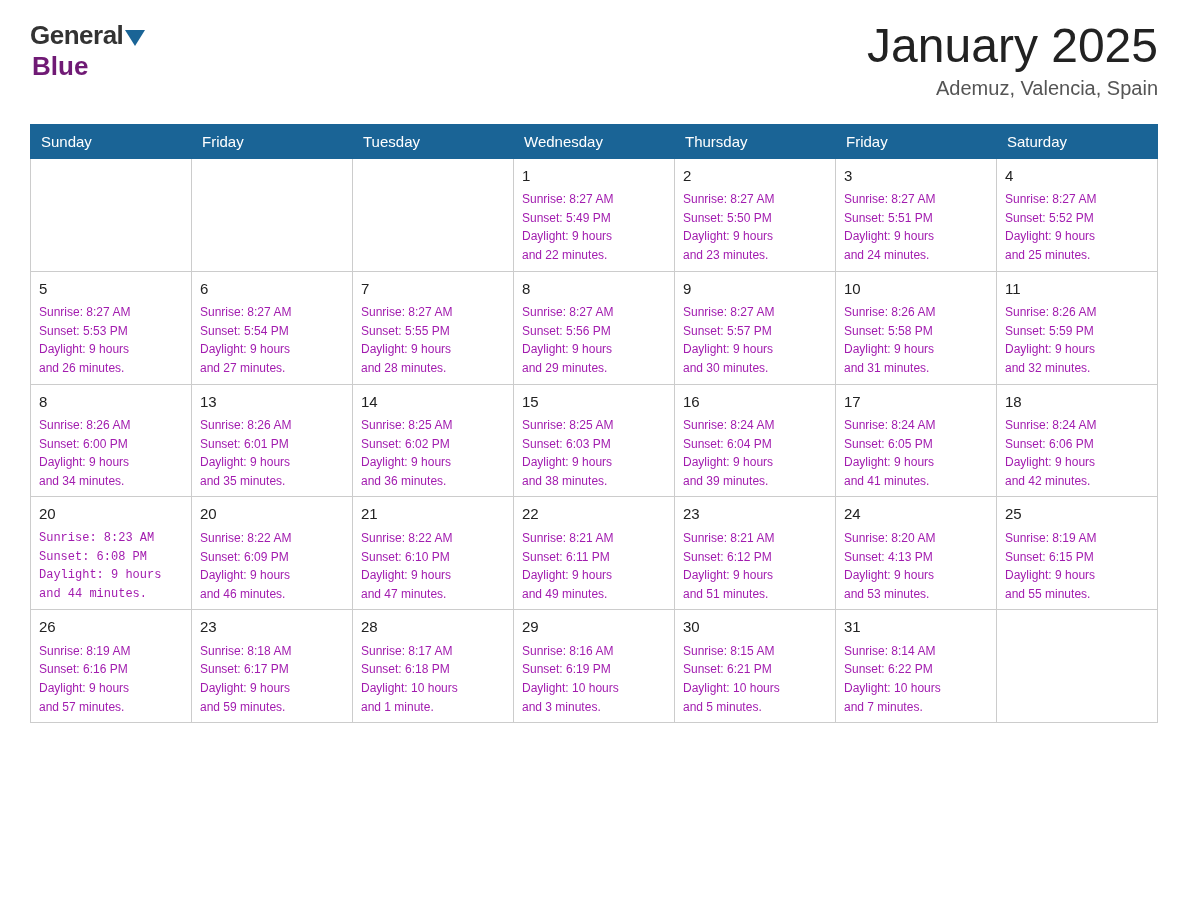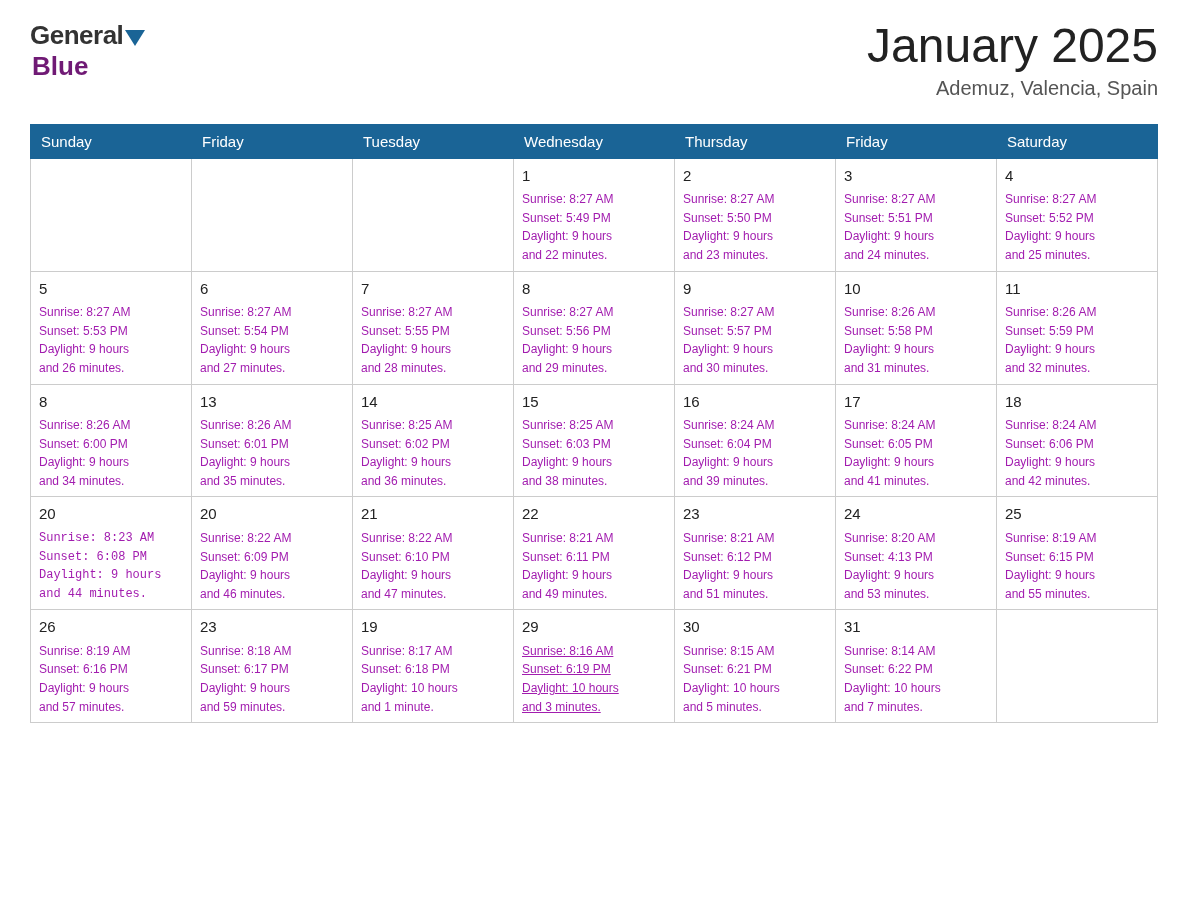--- a/index.html
+++ b/index.html
@@ -325,29 +325,29 @@
 and 57 minutes.</div>
         </td>
         <td>
           <span class="day-number">23</span>
           <div class="day-info" style="white-space: pre-line;">Sunrise: 8:18 AM
 Sunset: 6:17 PM
 Daylight: 9 hours
 and 59 minutes.</div>
         </td>
         <td>
-          <span class="day-number">19</span>
+          <span class="day-number">28</span>
           <div class="day-info" style="white-space: pre-line;">Sunrise: 8:17 AM
 Sunset: 6:18 PM
 Daylight: 10 hours
 and 1 minute.</div>
         </td>
         <td>
           <span class="day-number">29</span>
-          <div class="day-info" style="white-space: pre-line; text-decoration: underline;">Sunrise: 8:16 AM
+          <div class="day-info" style="white-space: pre-line;">Sunrise: 8:16 AM
 Sunset: 6:19 PM
 Daylight: 10 hours
 and 3 minutes.</div>
         </td>
         <td>
           <span class="day-number">30</span>
           <div class="day-info" style="white-space: pre-line;">Sunrise: 8:15 AM
 Sunset: 6:21 PM
 Daylight: 10 hours
 and 5 minutes.</div>

